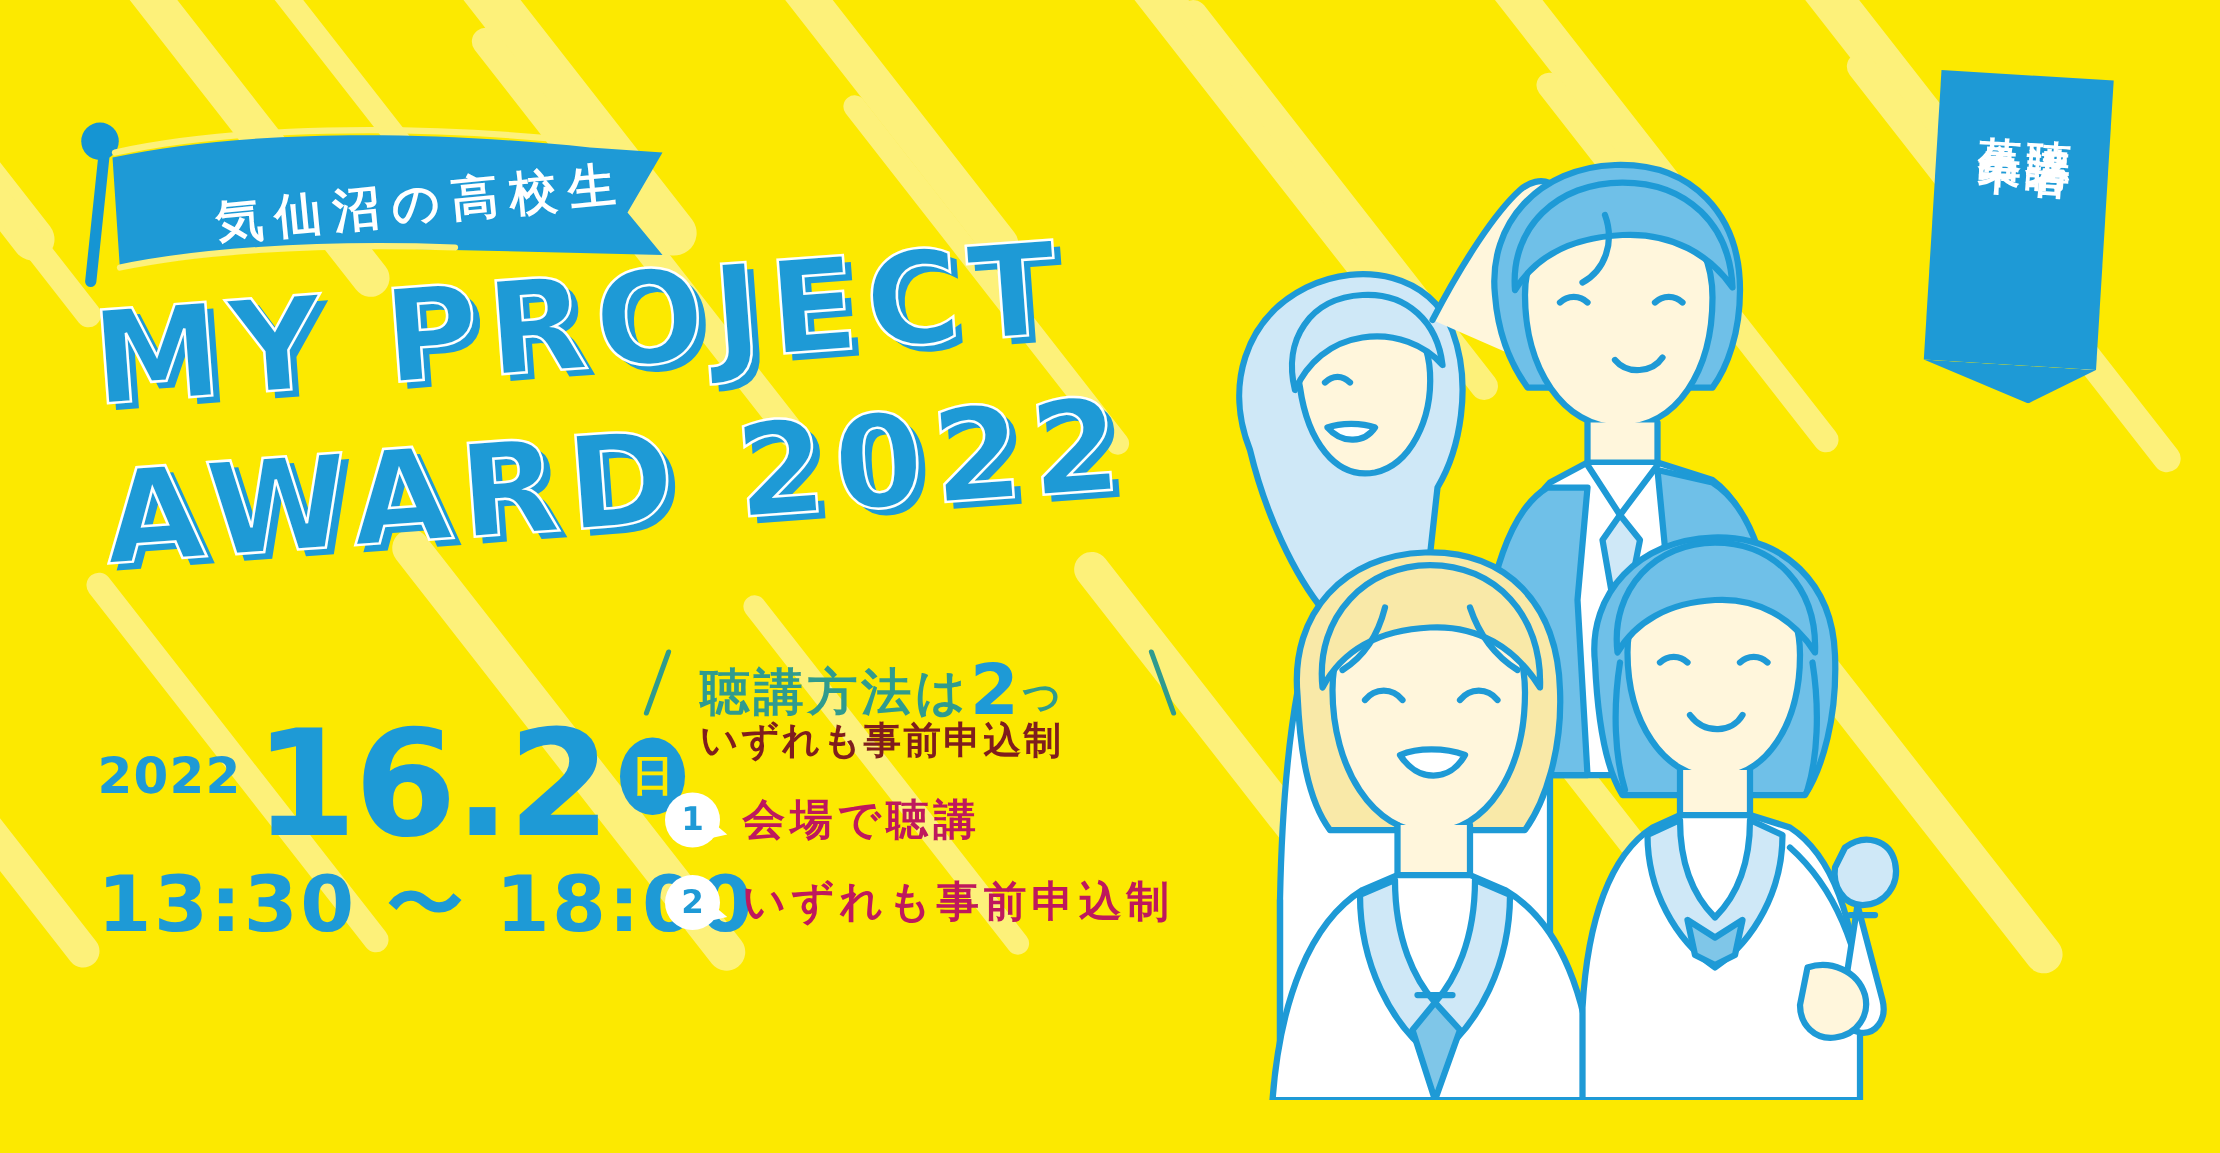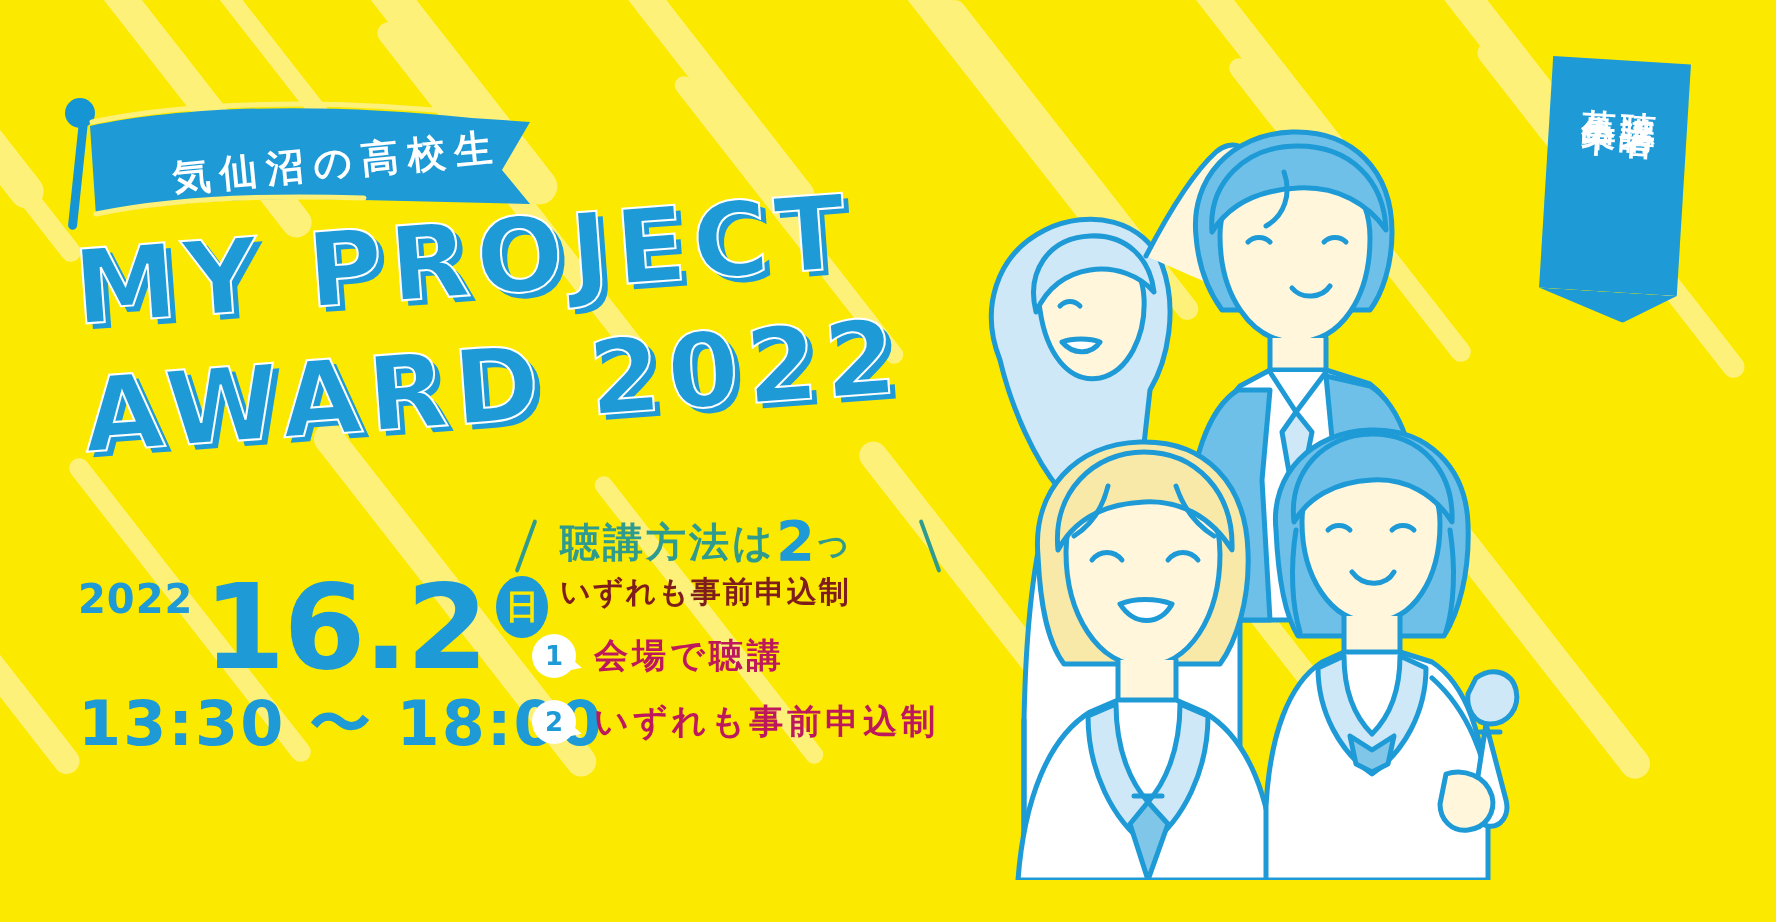--- a/index.html
+++ b/index.html
@@ -37,40 +37,40 @@
     font-size:103px;font-weight:800;letter-spacing:7px;line-height:1.18;
     color:#1E9AD6;white-space:nowrap;
     -webkit-text-stroke:2px #ffffff;
     text-shadow:6px 6px 0 #1E9AD6;
     font-family:"DejaVu Sans","Liberation Sans",sans-serif;
   }
   .title-line.l2{margin-top:6px;}
 
   
   .date-block{position:absolute;left:78px;top:576px;width:470px;color:#1E9AD6;}
-  .date-row{display:flex;align-items:flex-start;gap:10px;}
+  .date-row{display:flex;align-items:center;gap:10px;}
   .year{font-size:40px;font-weight:800;letter-spacing:1px;padding-bottom:14px;}
   .bigdate{font-size:118px;font-weight:800;line-height:0.88;letter-spacing:-2px;}
   .daybadge{
     width:62px;height:62px;border-radius:50%;background:#1E9AD6;color:#FCE900;
     display:flex;align-items:center;justify-content:center;
     font-size:34px;font-weight:700;margin-bottom:14px;
   }
   .time-row{
     font-size:62px;font-weight:800;letter-spacing:2px;margin-top:2px;white-space:nowrap;
   }
 
   
   .info{position:absolute;left:524px;top:508px;width:400px;}
   .info-head{position:relative;height:62px;}
   .slash{position:absolute;width:4px;height:56px;background:#2F9B8E;border-radius:3px;}
   .slash.left{left:0;top:10px;transform:rotate(20deg);}
   .slash.right{right:-8px;top:10px;transform:rotate(-20deg);}
   .info-head-text{
-    position:absolute;left:36px;top:0;color:#2F9B8E;
+    position:absolute;left:36px;top:12px;color:#2F9B8E;
     font-size:40px;font-weight:800;letter-spacing:3px;white-space:nowrap;text-align:right;
   }
   .info-head-text .big2{color:#1E9AD6;font-size:56px;font-weight:800;vertical-align:-4px;}
   .info-head-text .tsu{font-size:30px;color:#2F9B8E;}
   .info-sub{
     margin-left:36px;margin-top:2px;color:#7f1d1d;
     font-size:30px;font-weight:700;letter-spacing:2px;white-space:nowrap;
   }
   .method{display:flex;align-items:center;gap:18px;margin-top:20px;margin-left:8px;}
   .num-bubble{

